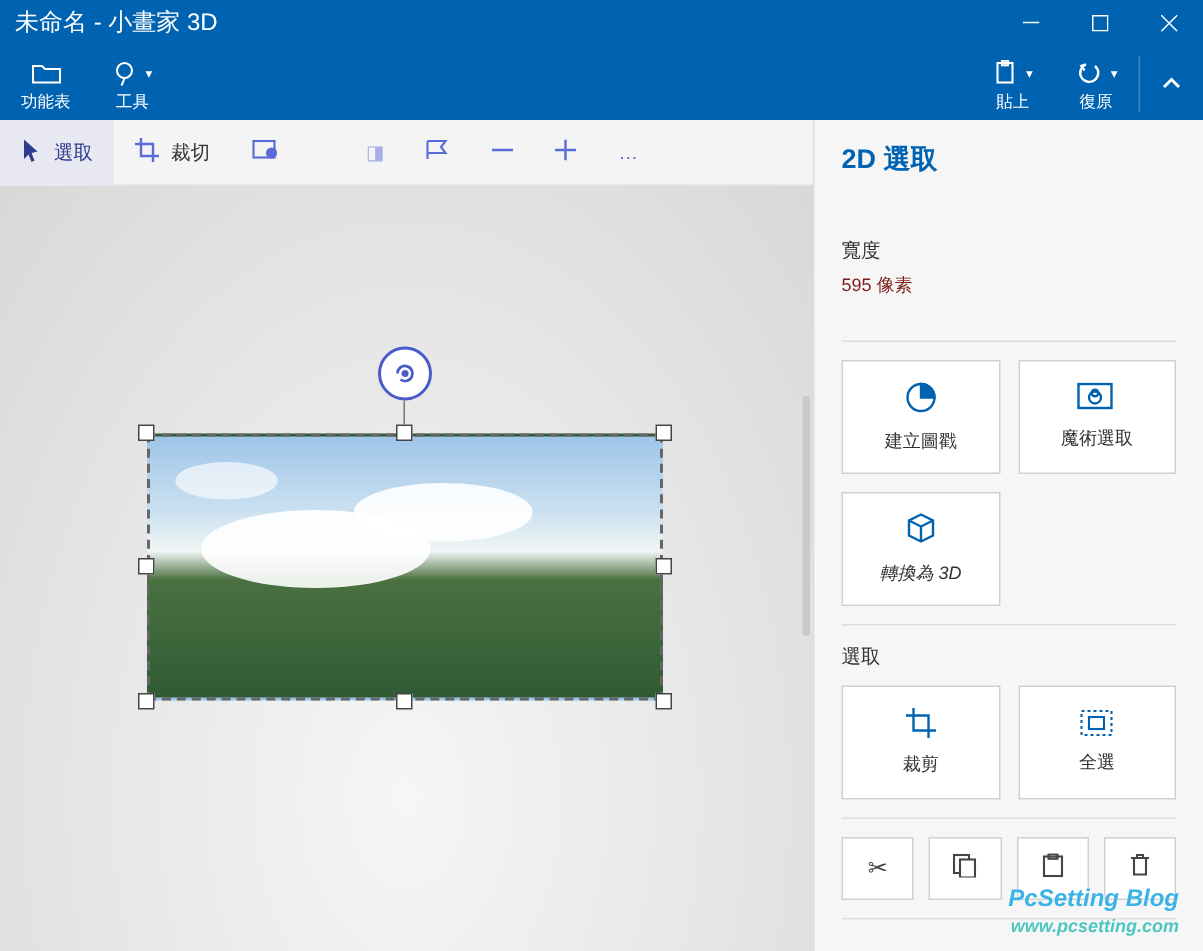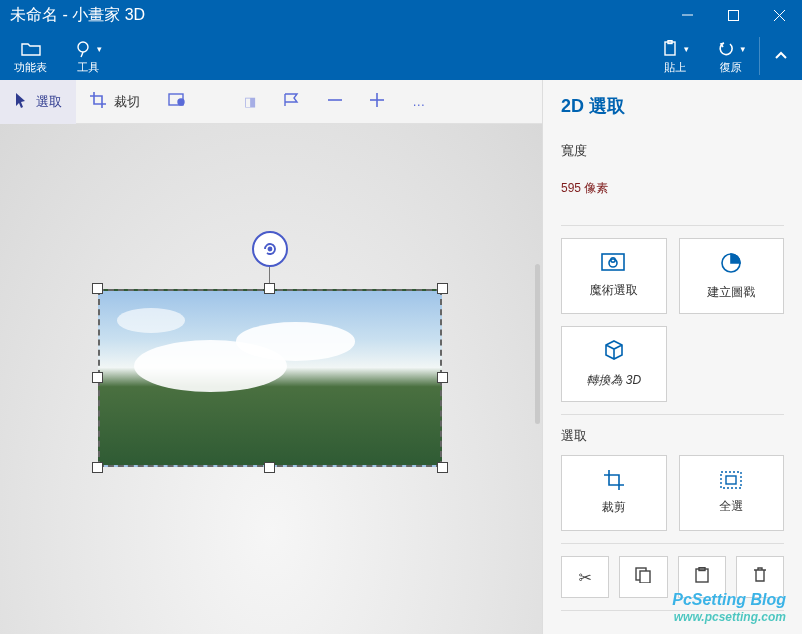--- a/index.html
+++ b/index.html
@@ -32,23 +32,23 @@
 .cloud { position: absolute; background: rgba(255,255,255,0.9); border-radius: 50%; }
 .handle { position: absolute; width: 11px; height: 11px; background: #fff; border: 1px solid #444; }
 .h-nw { left: -6px; top: -6px; } .h-n { left: calc(50% - 6px); top: -6px; } .h-ne { right: -6px; top: -6px; }
 .h-w { left: -6px; top: calc(50% - 6px); } .h-e { right: -6px; top: calc(50% - 6px); }
 .h-sw { left: -6px; bottom: -6px; } .h-s { left: calc(50% - 6px); bottom: -6px; } .h-se { right: -6px; bottom: -6px; }
 .rotate { position: absolute; left: calc(50% - 18px); top: -58px; width: 36px; height: 36px; border-radius: 50%; background: #fff; border: 2px solid #495bc9; display:flex; align-items:center; justify-content:center; }
 .rotstem { position:absolute; left: calc(50% - 1px); top: -22px; width:1px; height:20px; background:#777; }
 .vscroll { position:absolute; right: 2px; top: 140px; width: 5px; height: 160px; background: #c9c9c9; border-radius: 3px; }
 
 .sidepanel { width: 260px; background: #f6f6f6; border-left: 1px solid #ddd; padding: 14px 18px; overflow: hidden; }
-.sidepanel h2 { color: #0063b1; font-size: 18px; font-weight: 600; margin-bottom: 24px; }
+.sidepanel h2 { color: #0063b1; font-size: 18px; font-weight: 600; margin-bottom: 40px; }
 .dimrow { display: flex; gap: 40px; margin-bottom: 28px; }
-.dimcol { display: flex; flex-direction: column; gap: 20px; }
+.dimcol { display: flex; flex-direction: column; gap: 6px; }
 .dimlabel { font-size: 13px; color: #333; }
 .dimval { font-size: 12px; color: #7f1d1d; }
 .sep { height: 1px; background: #ddd; margin: 12px 0; }
 .btnrow { display: flex; gap: 12px; margin-bottom: 12px; }
 .panelbtn { flex: 1; height: 76px; background: #fff; border: 1px solid #d0d0d0; display: flex; flex-direction: column; align-items: center; justify-content: center; gap: 6px; font-size: 12px; color: #333; cursor: pointer; }
 .panelbtn.half { flex: 0 0 calc(50% - 6px); font-style: italic; }
 .panelbtn .pic { color: #0063b1; }
 .sectlabel { font-size: 13px; color: #333; margin: 10px 0 10px 0; }
 .iconrow { display: flex; gap: 10px; margin-bottom: 10px; }
 .iconbtn { flex:1; height: 42px; background:#fff; border:1px solid #d0d0d0; display:flex; align-items:center; justify-content:center; cursor:pointer; color:#444; }
@@ -202,34 +202,34 @@
     <h2>2D 選取</h2>
     <div class="dimrow">
       <div class="dimcol">
         <span class="dimlabel">寬度</span>
         <span class="dimval">595 像素</span>
       </div>
     </div>
     <div class="sep"></div>
     <div class="btnrow">
       <div class="panelbtn">
+        <span class="pic"><svg width="24" height="24" fill="none" stroke="#0063b1" stroke-width="1.6">
+              <circle cx="12" cy="12" r="9"></circle>
+              <path d="M12 3 a9 9 0 0 1 9 9 l-9 0 z" fill="#0063b1"></path>
+            </svg></span>
+        <span>建立圖戳</span>
+      </div>
+      <div class="panelbtn">
         <span class="pic"><svg width="26" height="20" fill="none" stroke="#0063b1" stroke-width="1.6">
               <rect x="1" y="1" width="22" height="16"></rect>
               <circle cx="12" cy="10" r="4"></circle>
               <circle cx="12" cy="7" r="2.2"></circle>
             </svg></span>
         <span>魔術選取</span>
       </div>
-      <div class="panelbtn">
-        <span class="pic"><svg width="24" height="24" fill="none" stroke="#0063b1" stroke-width="1.6">
-              <circle cx="12" cy="12" r="9"></circle>
-              <path d="M12 3 a9 9 0 0 1 9 9 l-9 0 z" fill="#0063b1"></path>
-            </svg></span>
-        <span>建立圖戳</span>
-      </div>
     </div>
     <div class="btnrow">
       <div class="panelbtn half">
         <span class="pic"><svg width="24" height="24" fill="none" stroke="#0063b1" stroke-width="1.6">
               <path d="M12 2 l8 4 v10 l-8 4 l-8 -4 v-10 z M4 6 l8 4 l8 -4 M12 10 v10"></path>
             </svg></span>
         <span>轉換為 3D</span>
       </div>
     </div>
     <div class="sep"></div>

